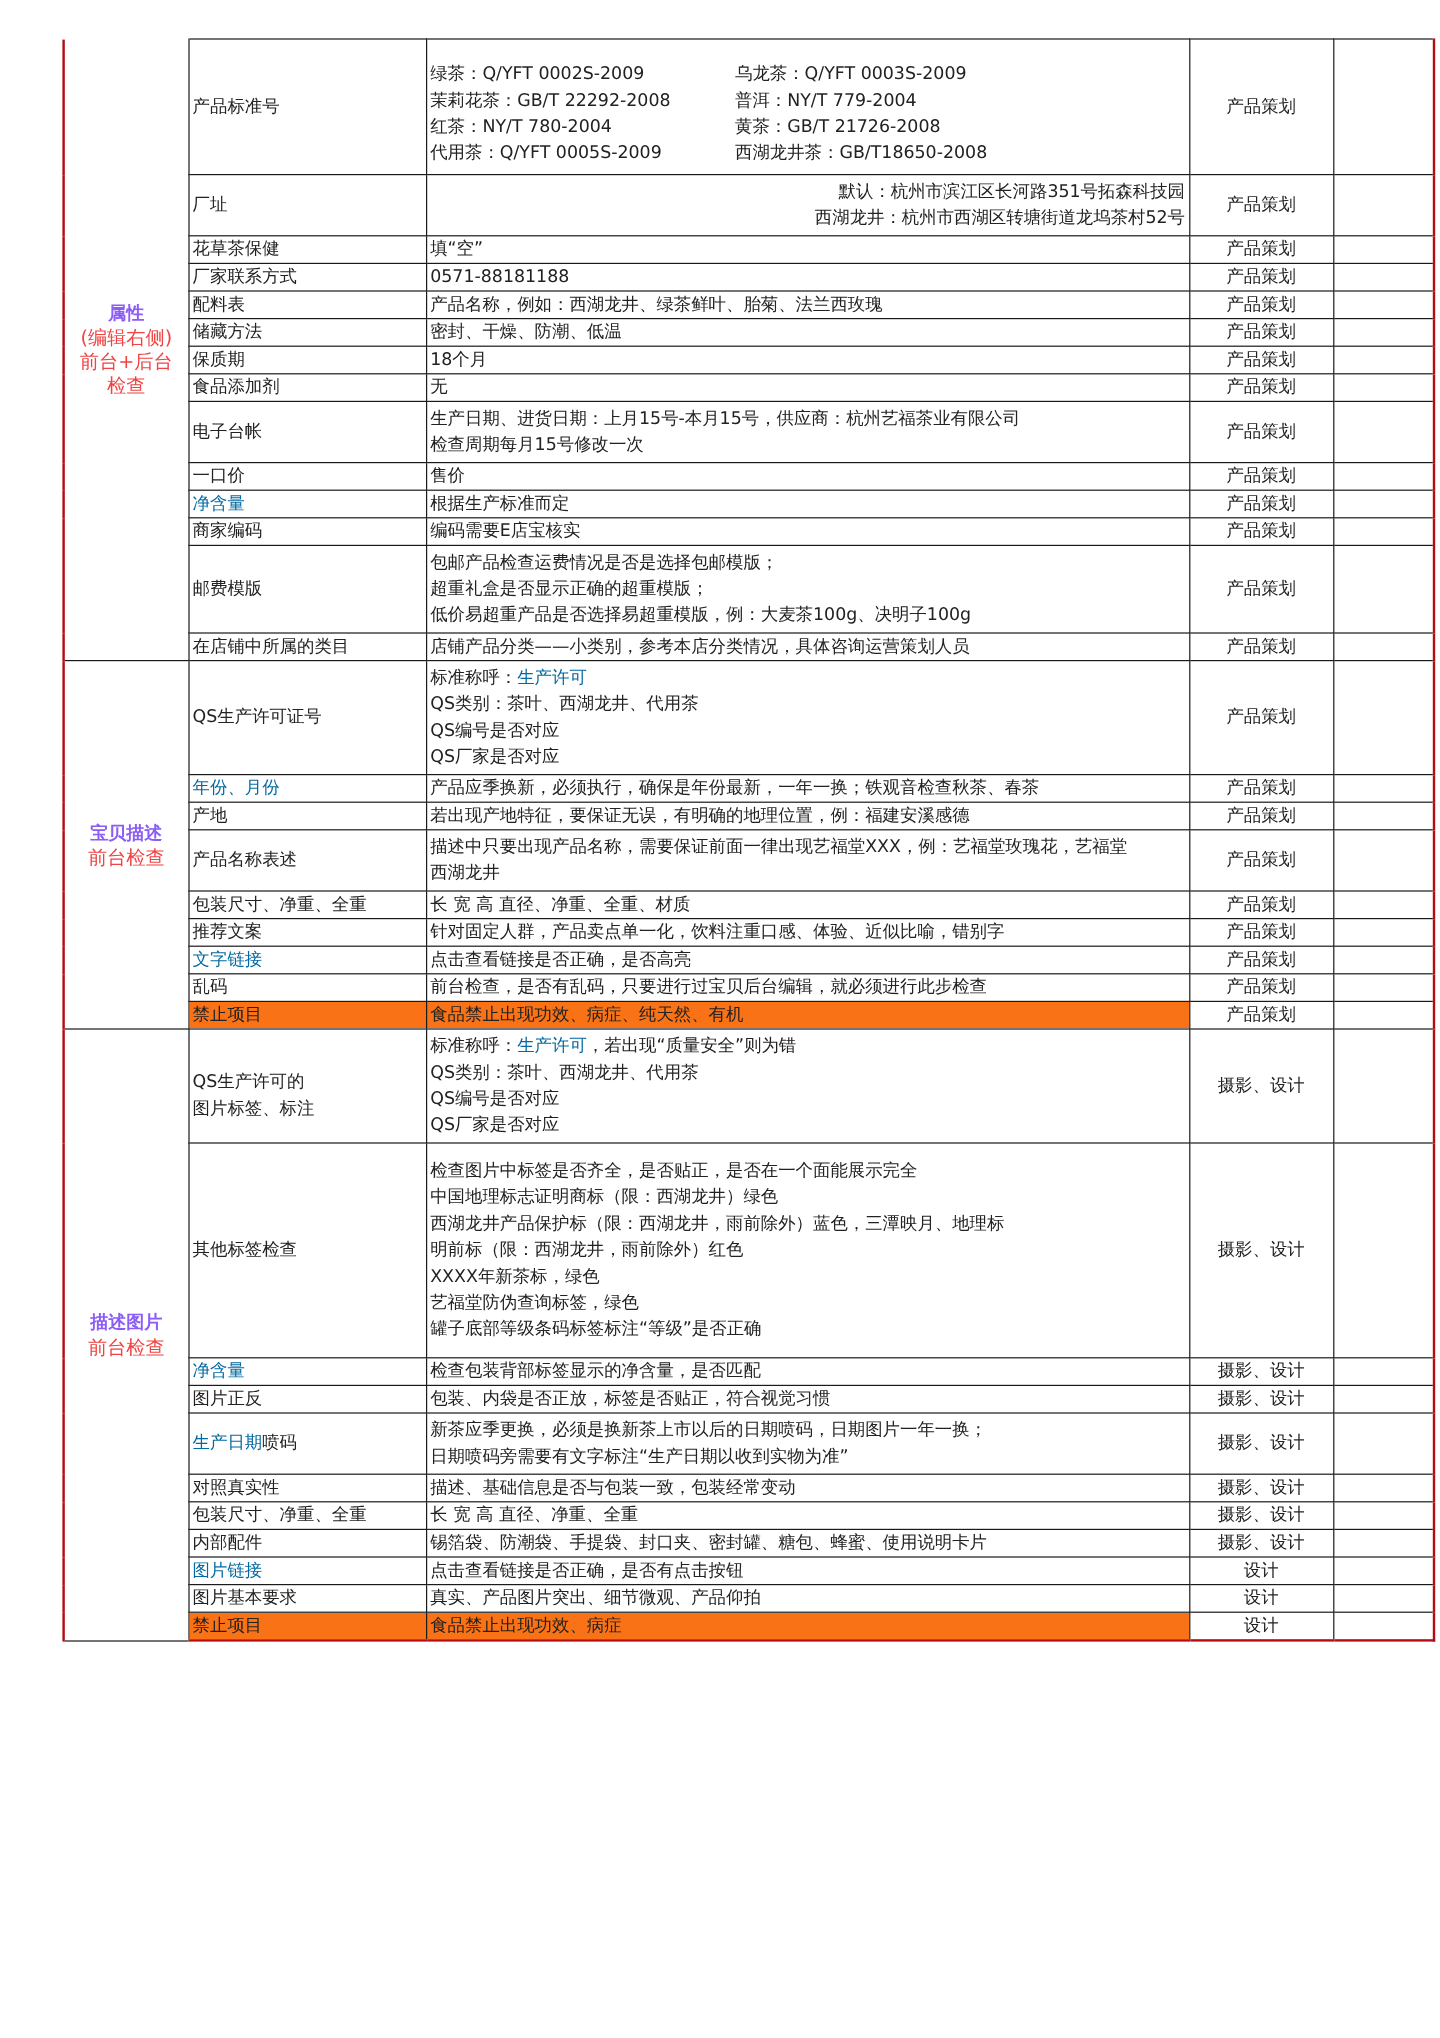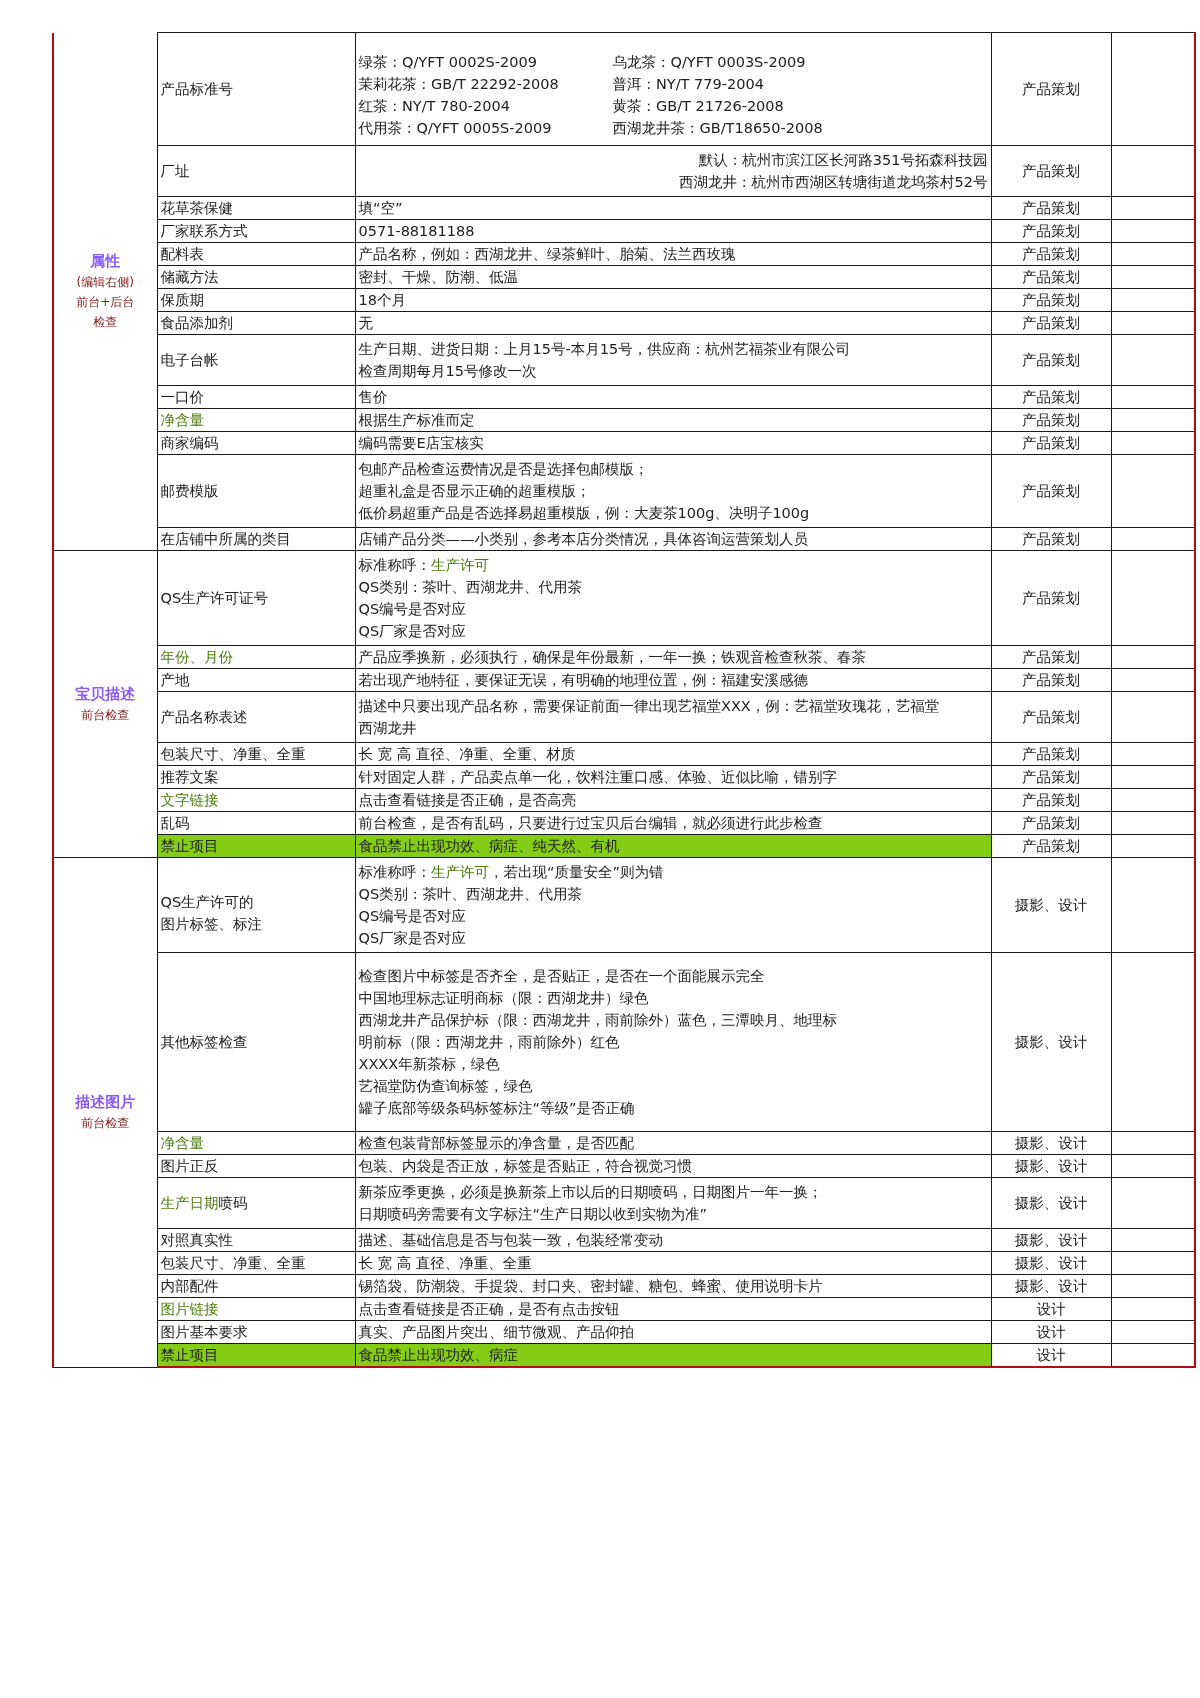--- a/index.html
+++ b/index.html
@@ -9,25 +9,25 @@
   table.grid td { border: 1.5px solid #1a1a1a; padding: 0 3px; vertical-align: middle; white-space: nowrap; overflow: hidden; }
   col.c-cat { width: 104px; }
   col.c-item { width: 198px; }
   col.c-desc { width: 636px; }
   col.c-owner { width: 120px; }
   col.c-blank { width: 84px; }
   td.cat { text-align: center; border-left: 2.5px solid #b40c12 !important; border-top: 1.5px solid #1a1a1a; white-space: normal; }
   td.blank { border-right: 2.5px solid #b40c12 !important; }
   tr.last td { border-bottom: 2.5px solid #b40c12 !important; }
   .cat-title { color: #8b5cf6; font-weight: bold; font-size: 15px; display: block; line-height: 22px; }
-  .cat-sub { color: #7f1d1d; font-size: 12px; display: block; line-height: 20px; }
+  .cat-sub { color: #ef4444; font-size: 16px; display: block; line-height: 20px; }
   td.owner { text-align: center; }
   td.desc .line { display: block; }
-  .red { color: #4d7c0f; }
-  tr.forbid td.item, tr.forbid td.desc { background: #84cc16; }
+  .red { color: #0369a1; }
+  tr.forbid td.item, tr.forbid td.desc { background: #f97316; }
   td.cat.first-cat { border-top: none !important; }
   .std-grid { display: grid; grid-template-columns: 254px 360px; }
 </style>
 </head>
 <body>
 
 <div class="sheet">
   <table class="grid" id="grid">
     <colgroup>
       <col class="c-cat">

